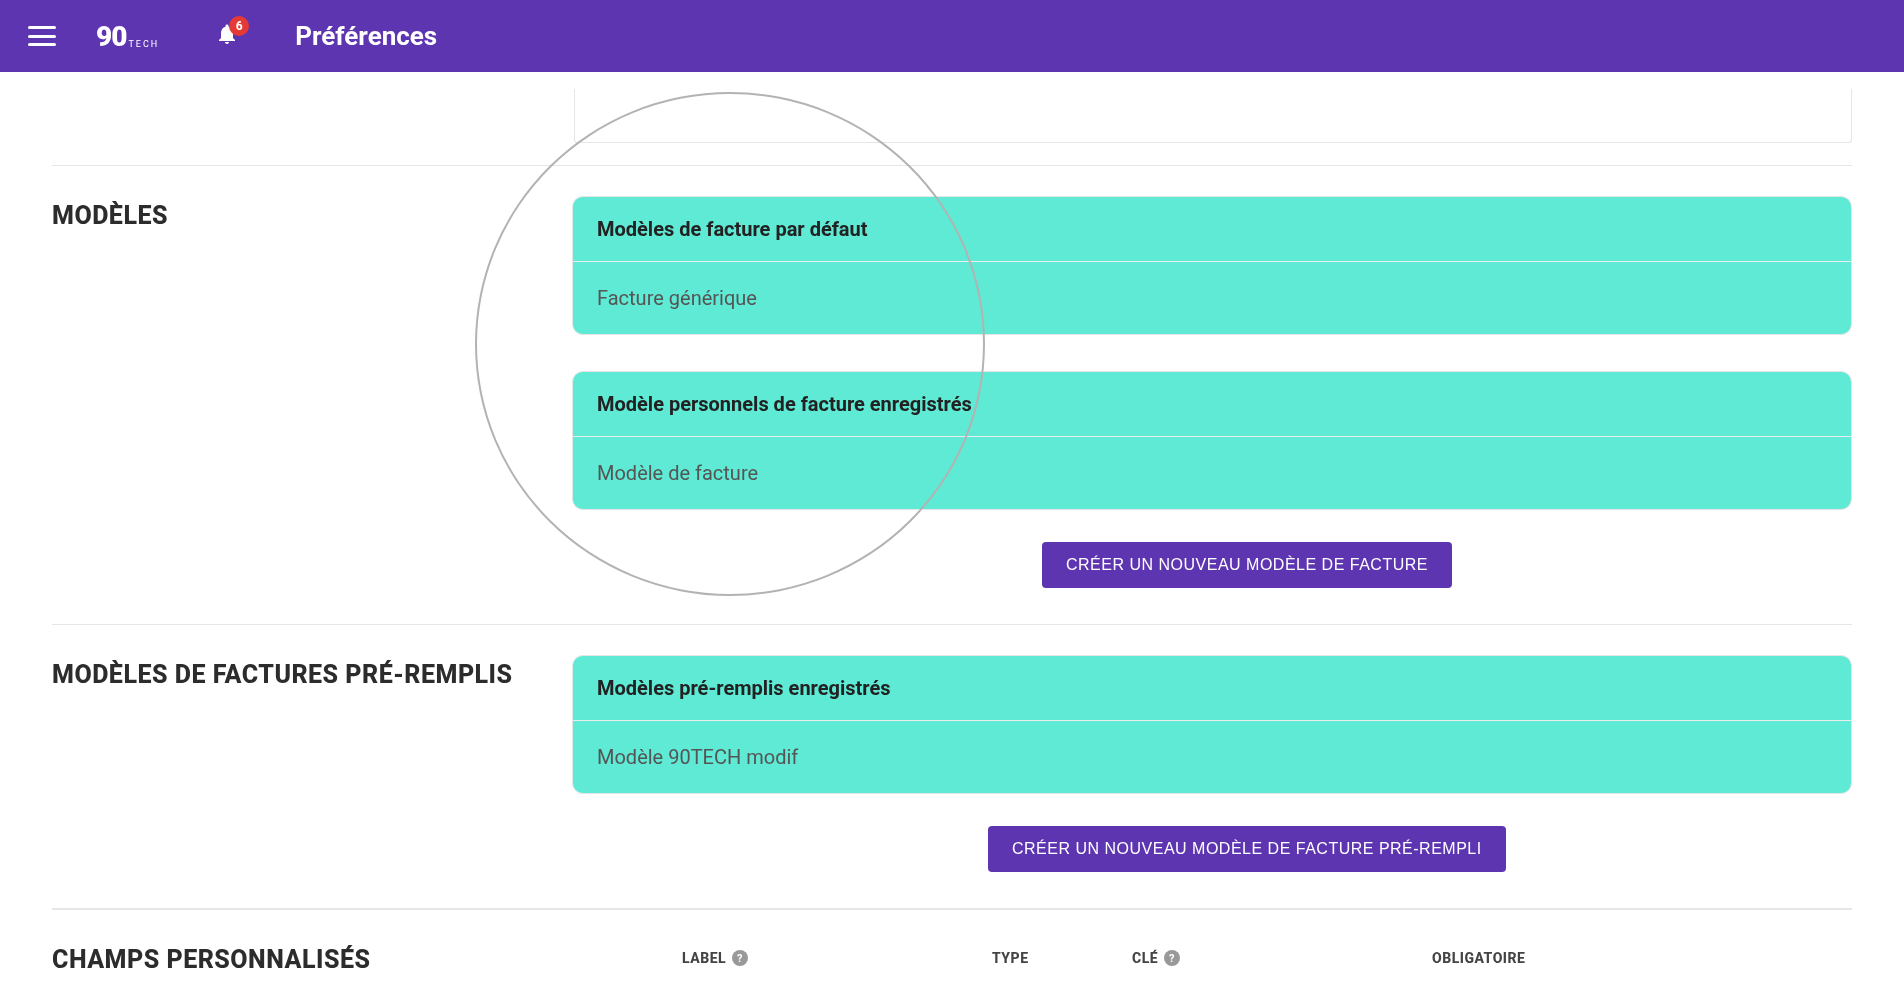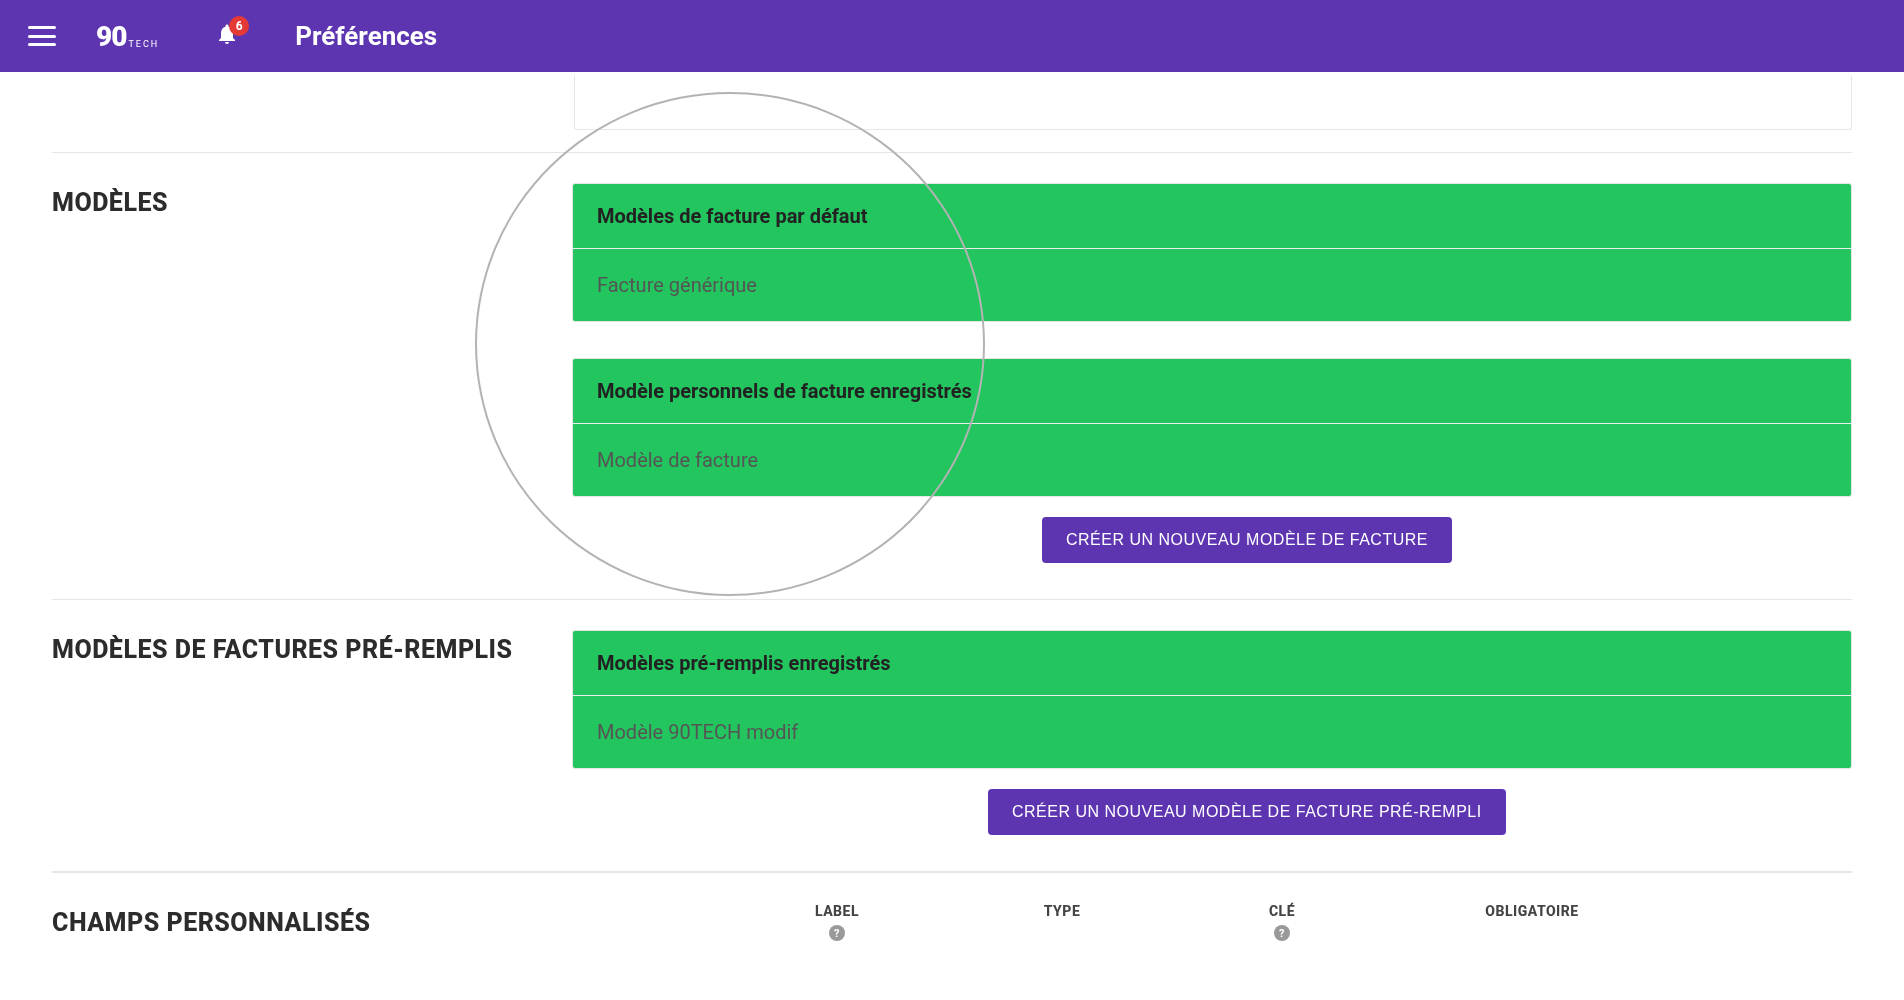--- a/index.html
+++ b/index.html
@@ -80,21 +80,21 @@
       padding: 0 5px;
     }
     .page-title {
       margin-left: 56px;
       font-size: 26px;
       font-weight: 700;
     }
 
     
     .main-content {
-      padding: 4px 52px;
+      padding: 17px 52px;
       width: 1904px;
     }
     .section-row {
       display: flex;
       border-bottom: 1px solid #e6e6e6;
       padding: 30px 0;
     }
     .section-row:first-of-type {
       border-top: none;
     }
@@ -109,23 +109,23 @@
       line-height: 1.3;
       letter-spacing: 0.5px;
     }
     .section-content-col {
       flex: 1;
     }
 
     
     .card {
       border: 1px solid #e6e6e6;
-      border-radius: 3px;
-      margin-bottom: 20px;
-      background: #22c55e;
+      border-radius: 11px;
+      margin-bottom: 32px;
+      background: #5eead4;
     }
     .card-header {
       padding: 20px 24px;
       font-size: 20px;
       font-weight: 700;
       color: #222;
       border-bottom: 1px solid #eee;
     }
     .card-body {
       padding: 22px 24px;
@@ -195,21 +195,20 @@
       padding-left: 110px;
     }
     .cp-col {
       display: flex;
       align-items: center;
       gap: 6px;
       font-size: 14px;
       font-weight: 800;
       letter-spacing: 0.5px;
       color: #444;
-      flex-direction: column;
     }
     .cp-label { width: 310px; }
     .cp-type { width: 140px; }
     .cp-key { width: 300px; }
     .cp-oblig { width: 200px; }
     .help-icon {
       width: 16px;
       height: 16px;
       border-radius: 50%;
       background: #999;

